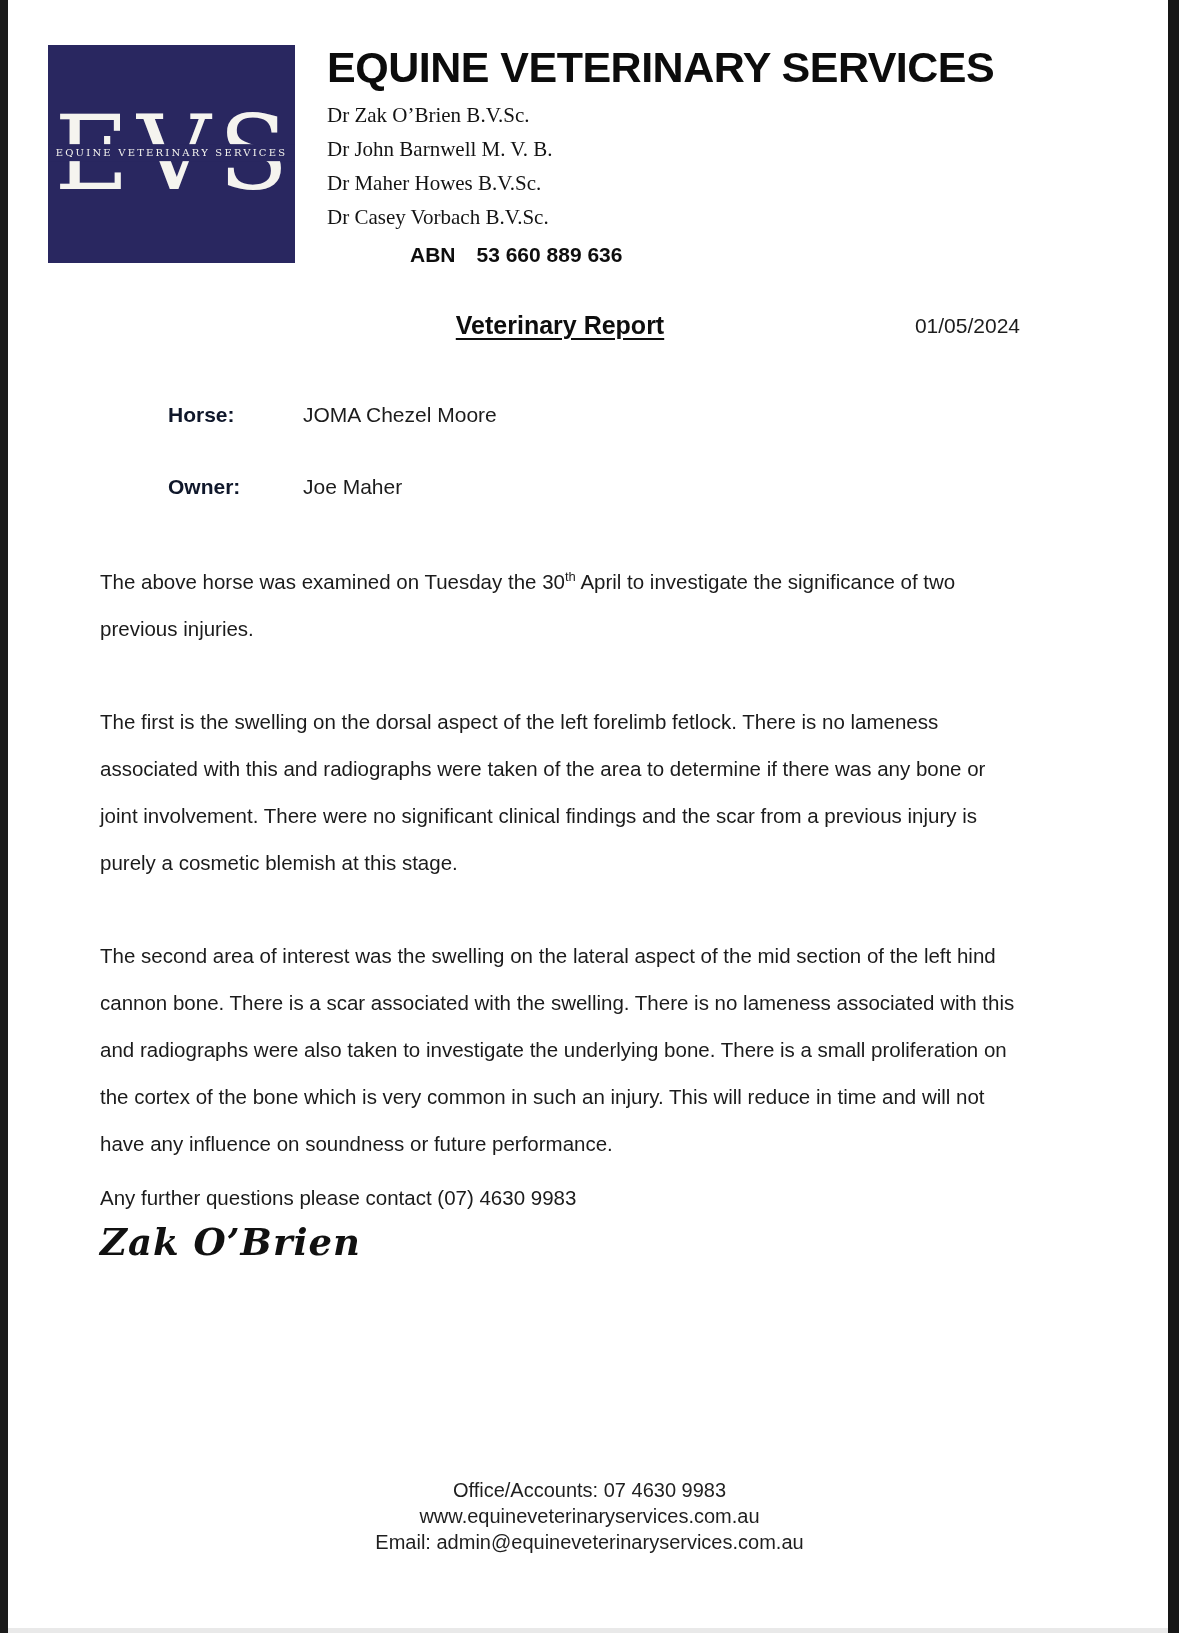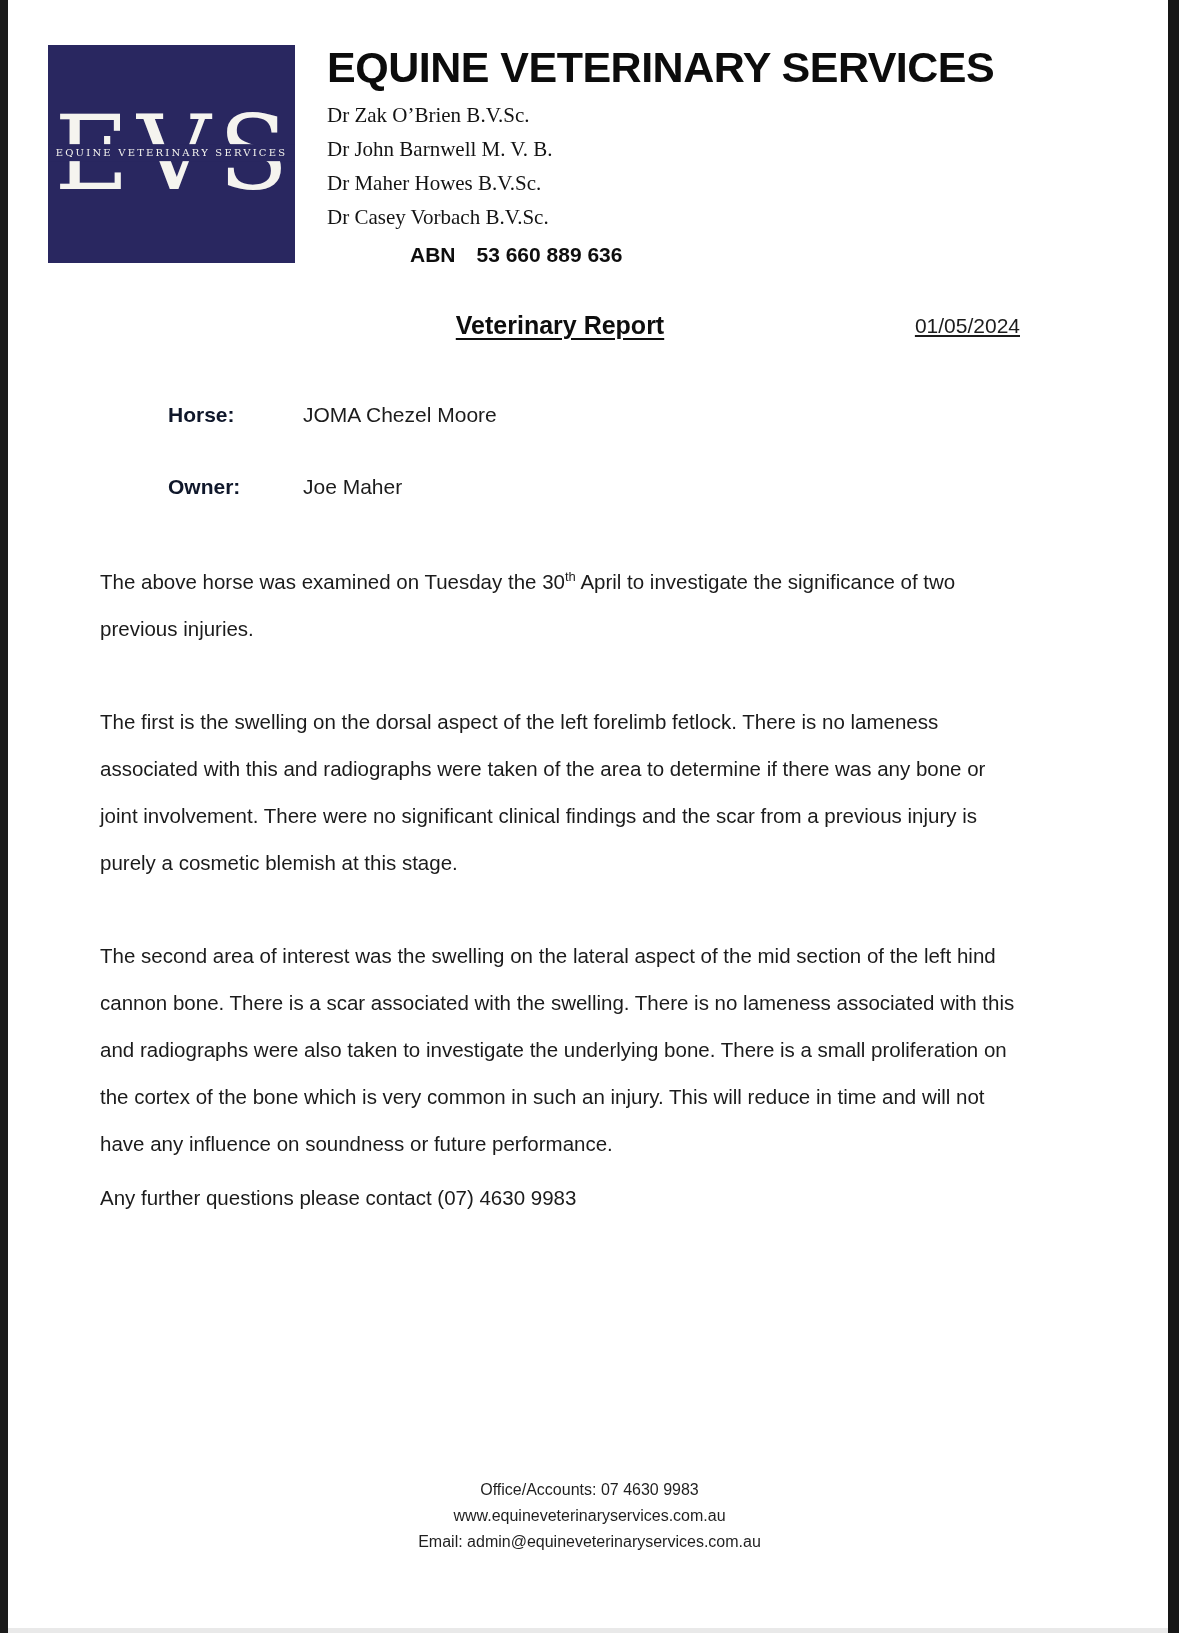--- a/index.html
+++ b/index.html
@@ -82,21 +82,21 @@
   }
   .report-title {
     display: inline-block;
     font-size: 25px; font-weight: 700;
     text-decoration: underline;
     text-underline-offset: 4px;
     color: #0e0e0e;
   }
   .report-date {
     position: absolute; right: 0; top: 3px;
-    font-size: 21px; font-weight: 400; color: #1c1c1c; text-decoration: underline;
+    font-size: 21px; font-weight: 400; color: #1c1c1c;
   }
 
   
   .fields { position: absolute; top: 403px; left: 168px; }
   .field-row { display: flex; margin-bottom: 48px; font-size: 21px; }
   .field-label { font-weight: 700; width: 135px; color: #0f172a; }
   .field-value { font-weight: 400; color: #1c1c1c; text-align: right; }
 
   
   .body-copy {
@@ -117,21 +117,21 @@
     font-weight: 600;
     font-size: 37px;
     letter-spacing: 1px;
     color: #111;
   }
 
   
   .footer {
     position: absolute; top: 1477px; left: 0; width: 100%;
     text-align: center;
-    font-size: 16px; line-height: 26px; color: #1f1f1f;
+    font-size: 20px; line-height: 26px; color: #1f1f1f;
   }
 </style>
 </head>
 <body>
 
 <div class="edge-left"></div>
 <div class="edge-right"></div>
 <div class="edge-bottom"></div>
 
 <div class="page">
@@ -173,20 +173,21 @@
   </div>
 
   <div class="body-copy">
     <p><span>The above horse was examined on Tuesday the 30</span><sup>th</sup><span> April to investigate the significance of two previous injuries.</span></p>
     <p>The first is the swelling on the dorsal aspect of the left forelimb fetlock. There is no lameness associated with this and radiographs were taken of the area to determine if there was any bone or joint involvement. There were no significant clinical findings and the scar from a previous injury is purely a cosmetic blemish at this stage.</p>
     <p>The second area of interest was the swelling on the lateral aspect of the mid section of the left hind cannon bone. There is a scar associated with the swelling. There is no lameness associated with this and radiographs were also taken to investigate the underlying bone. There is a small proliferation on the cortex of the bone which is very common in such an injury. This will reduce in time and will not have any influence on soundness or future performance.</p>
   </div>
 
   <div class="closing-block">
     <div class="contact-line">Any further questions please contact (07) 4630 9983</div>
+    <div class="signature">Zak O’Brien</div>
   </div>
 
   <div class="footer">
     <div>Office/Accounts: 07 4630 9983</div>
     <div>www.equineveterinaryservices.com.au</div>
     <div>Email: admin@equineveterinaryservices.com.au</div>
   </div>
 
 </div>
 

